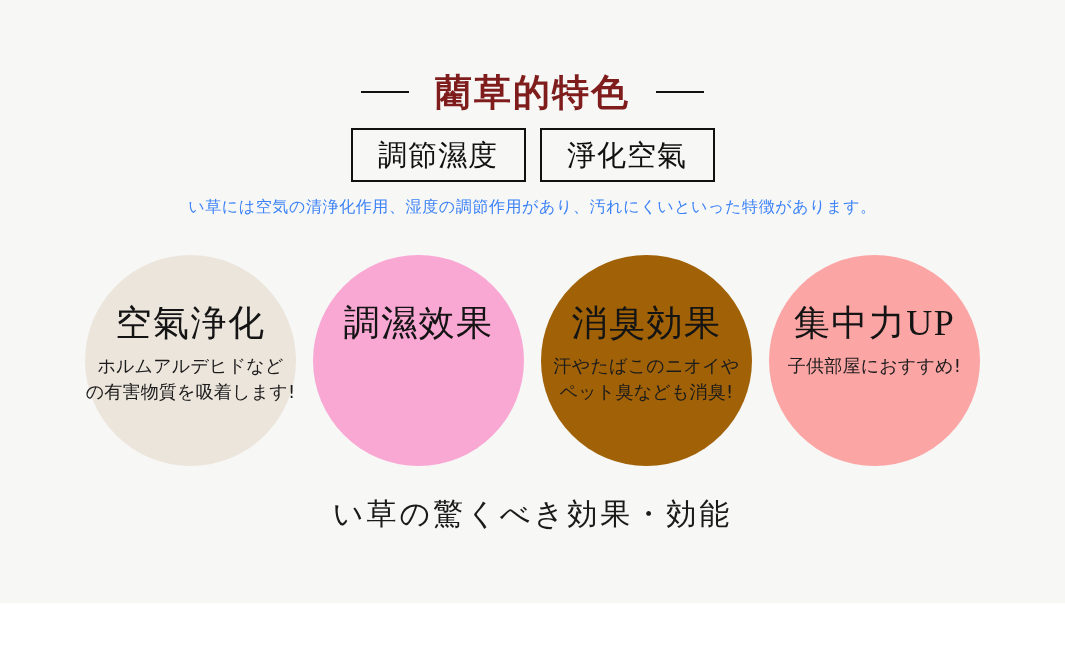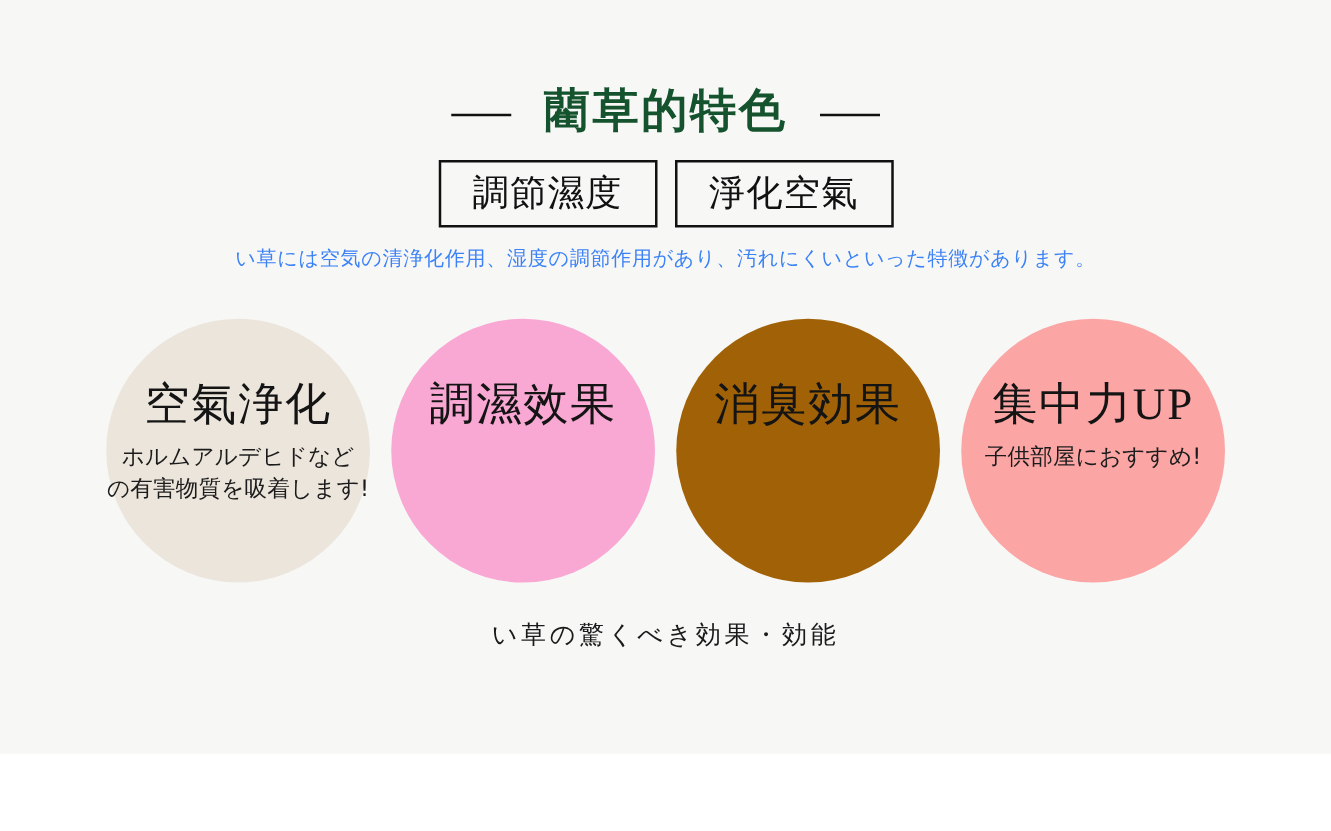--- a/index.html
+++ b/index.html
@@ -42,24 +42,24 @@
     align-items: center;
     justify-content: center;
     gap: 26px;
   }
   .rule {
     width: 48px;
     height: 2px;
     background: #111111;
   }
   #heading-title {
-    font-family: Liberation Mono, monospace;
+    font-family: Liberation Serif, serif;
     font-size: 37px;
     font-weight: 700;
-    color: #14532d;
+    color: #7f1d1d;
     letter-spacing: 2px;
     line-height: 1;
     white-space: nowrap;
   }
 
   
   #tag-row {
     position: absolute;
     left: 0;
     top: 128px;
@@ -149,21 +149,21 @@
   }
 
   
   #footer-caption {
     position: absolute;
     left: 0;
     top: 496px;
     width: 1065px;
     text-align: center;
     font-family: "Liberation Serif", "DejaVu Serif", serif;
-    font-size: 20px;
+    font-size: 30px;
     font-weight: 400;
     color: #1a1a1a;
     letter-spacing: 3px;
     line-height: 1.2;
     white-space: nowrap;
   }
 </style>
 </head>
 <body>
 
@@ -195,20 +195,22 @@
       <div class="circle-sub">ホルムアルデヒドなど
 の有害物質を吸着します!</div>
     </div>
 
     <div class="circle" style="background:#f9a8d4;">
       <div class="circle-title">調濕效果</div>
     </div>
 
     <div class="circle" style="background:#a16207;">
       <div class="circle-title">消臭効果</div>
+      <div class="circle-sub">汗やたばこのニオイや
+ペット臭なども消臭!</div>
     </div>
 
     <div class="circle" style="background:#fca5a5;">
       <div class="circle-title">集中力UP</div>
       <div class="circle-sub">子供部屋におすすめ!</div>
     </div>
 
   </div>
 
   <div id="footer-caption">い草の驚くべき効果・効能</div>

